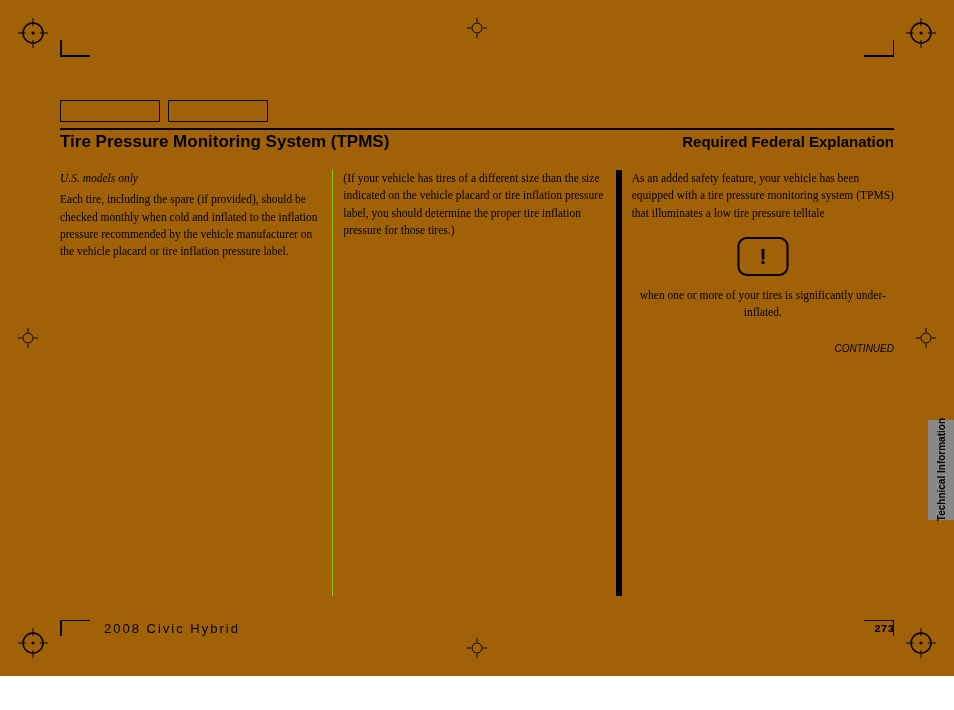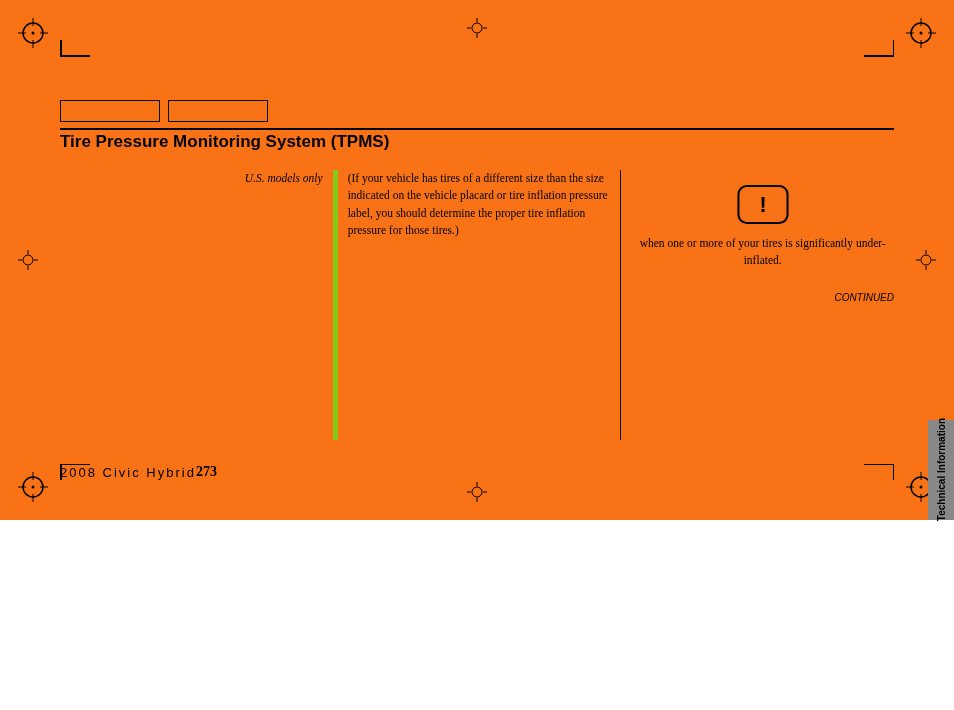--- a/index.html
+++ b/index.html
@@ -10,23 +10,23 @@
       background: #fff;
       font-family: Georgia, 'Times New Roman', serif;
       font-size: 12px;
       color: #000;
       overflow: hidden;
       position: relative;
     }
 
     .page {
       width: 954px;
-      height: 520px;
+      height: 676px;
       position: relative;
-      background: #f97316;
+      background: #a16207;
     }
 
     
     .reg-mark {
       position: absolute;
       width: 30px;
       height: 30px;
     }
 
     .reg-mark.top-left { top: 18px; left: 18px; }
@@ -176,34 +176,35 @@
       white-space: nowrap;
     }
 
     
     .footer {
       position: absolute;
       bottom: 40px;
       left: 60px;
       right: 60px;
       display: flex;
-      justify-content: flex-start;
+      justify-content: space-between;
       align-items: center;
+      padding-left: 44px;
     }
 
     .footer-model {
       font-size: 13px;
       letter-spacing: 2px;
       font-family: Arial, sans-serif;
     }
 
     .footer-page {
-      font-size: 14px;
+      font-size: 11px;
       font-weight: bold;
-      font-family: Liberation Serif, serif;
+      font-family: Liberation Mono, monospace;
     }
 
     .continued-text {
       font-size: 10px;
       font-style: italic;
       font-family: Arial, sans-serif;
       text-align: right;
       margin-top: 4px;
     }
   </style>
@@ -311,34 +312,37 @@
   <div class="header-area">
     <div class="header-top">
       <div class="title-boxes">
         <div class="title-box"></div>
         <div class="title-box"></div>
       </div>
     </div>
     <hr class="header-rule">
     <div class="header-titles">
       <span class="main-title">Tire Pressure Monitoring System (TPMS)</span>
+      <span class="sub-title">Required Federal Explanation</span>
     </div>
   </div>
 
   <div class="content-area">
 
-    <div class="col" style="border-right: 5px solid #84cc16; border-right-opacity: 0.2; text-align: right;">
+    <div class="col" style="border-right: 1px solid #84cc16; border-right-opacity: 0.2;">
       <div class="col-italic">U.S. models only</div>
-    </div>
-
-    <div class="col" style="border-right: 1px solid #000000; border-right-opacity: 0.2;">
+      <div>Each tire, including the spare (if provided), should be checked monthly when cold and inflated to the inflation pressure recommended by the vehicle manufacturer on the vehicle placard or tire inflation pressure label.</div>
+    </div>
+
+    <div class="col" style="border-right: 6px solid #000000; border-right-opacity: 0.2;">
       <div>(If your vehicle has tires of a different size than the size indicated on the vehicle placard or tire inflation pressure label, you should determine the proper tire inflation pressure for those tires.)</div>
     </div>
 
     <div class="col">
+      <div>As an added safety feature, your vehicle has been equipped with a tire pressure monitoring system (TPMS) that illuminates a low tire pressure telltale</div>
 
       <div class="tpms-icon">
         <svg viewBox="0 0 70 55">
 
           <rect x="5" y="5" width="60" height="45" rx="10" ry="10" stroke="#000" stroke-width="2.5" fill="none"></rect>
 
           <text x="35" y="37" text-anchor="middle" font-size="26" font-weight="bold" font-family="Arial,sans-serif" fill="#000">!</text>
 
         </svg>
       </div>

